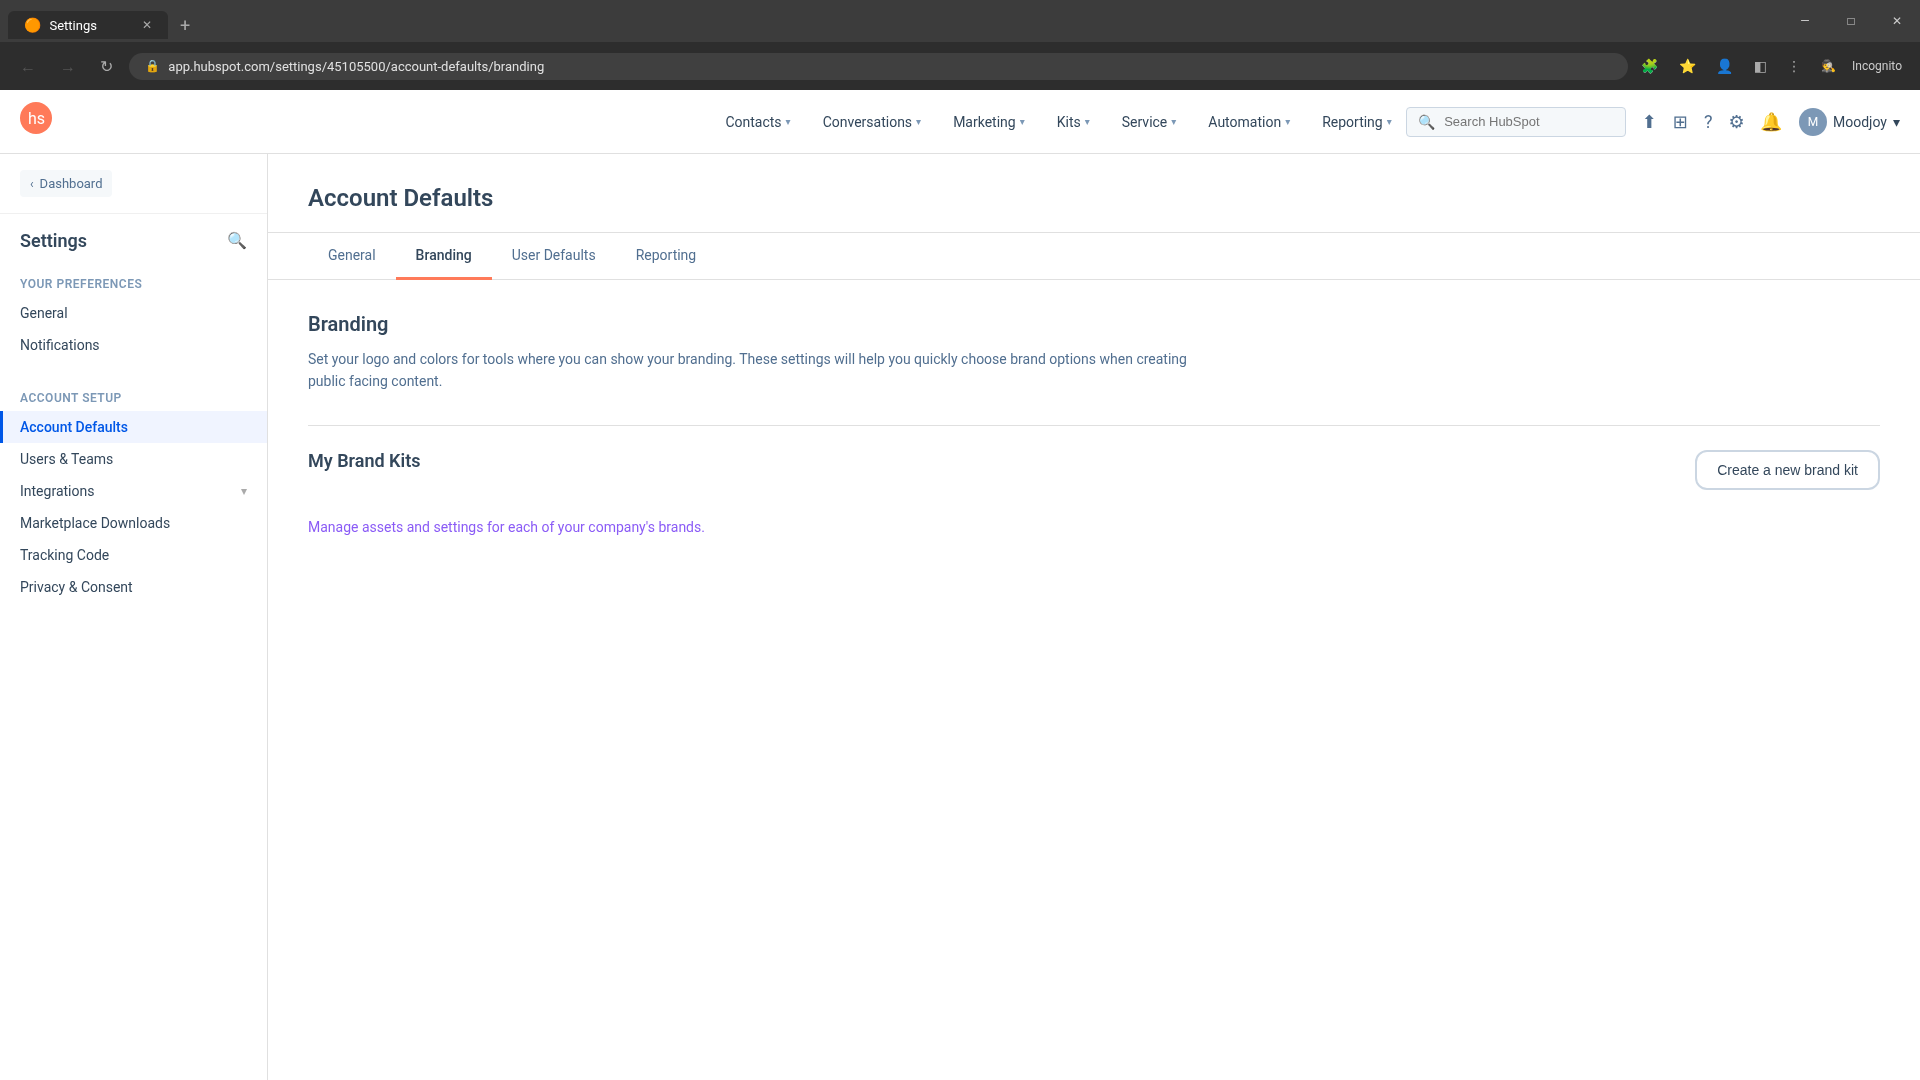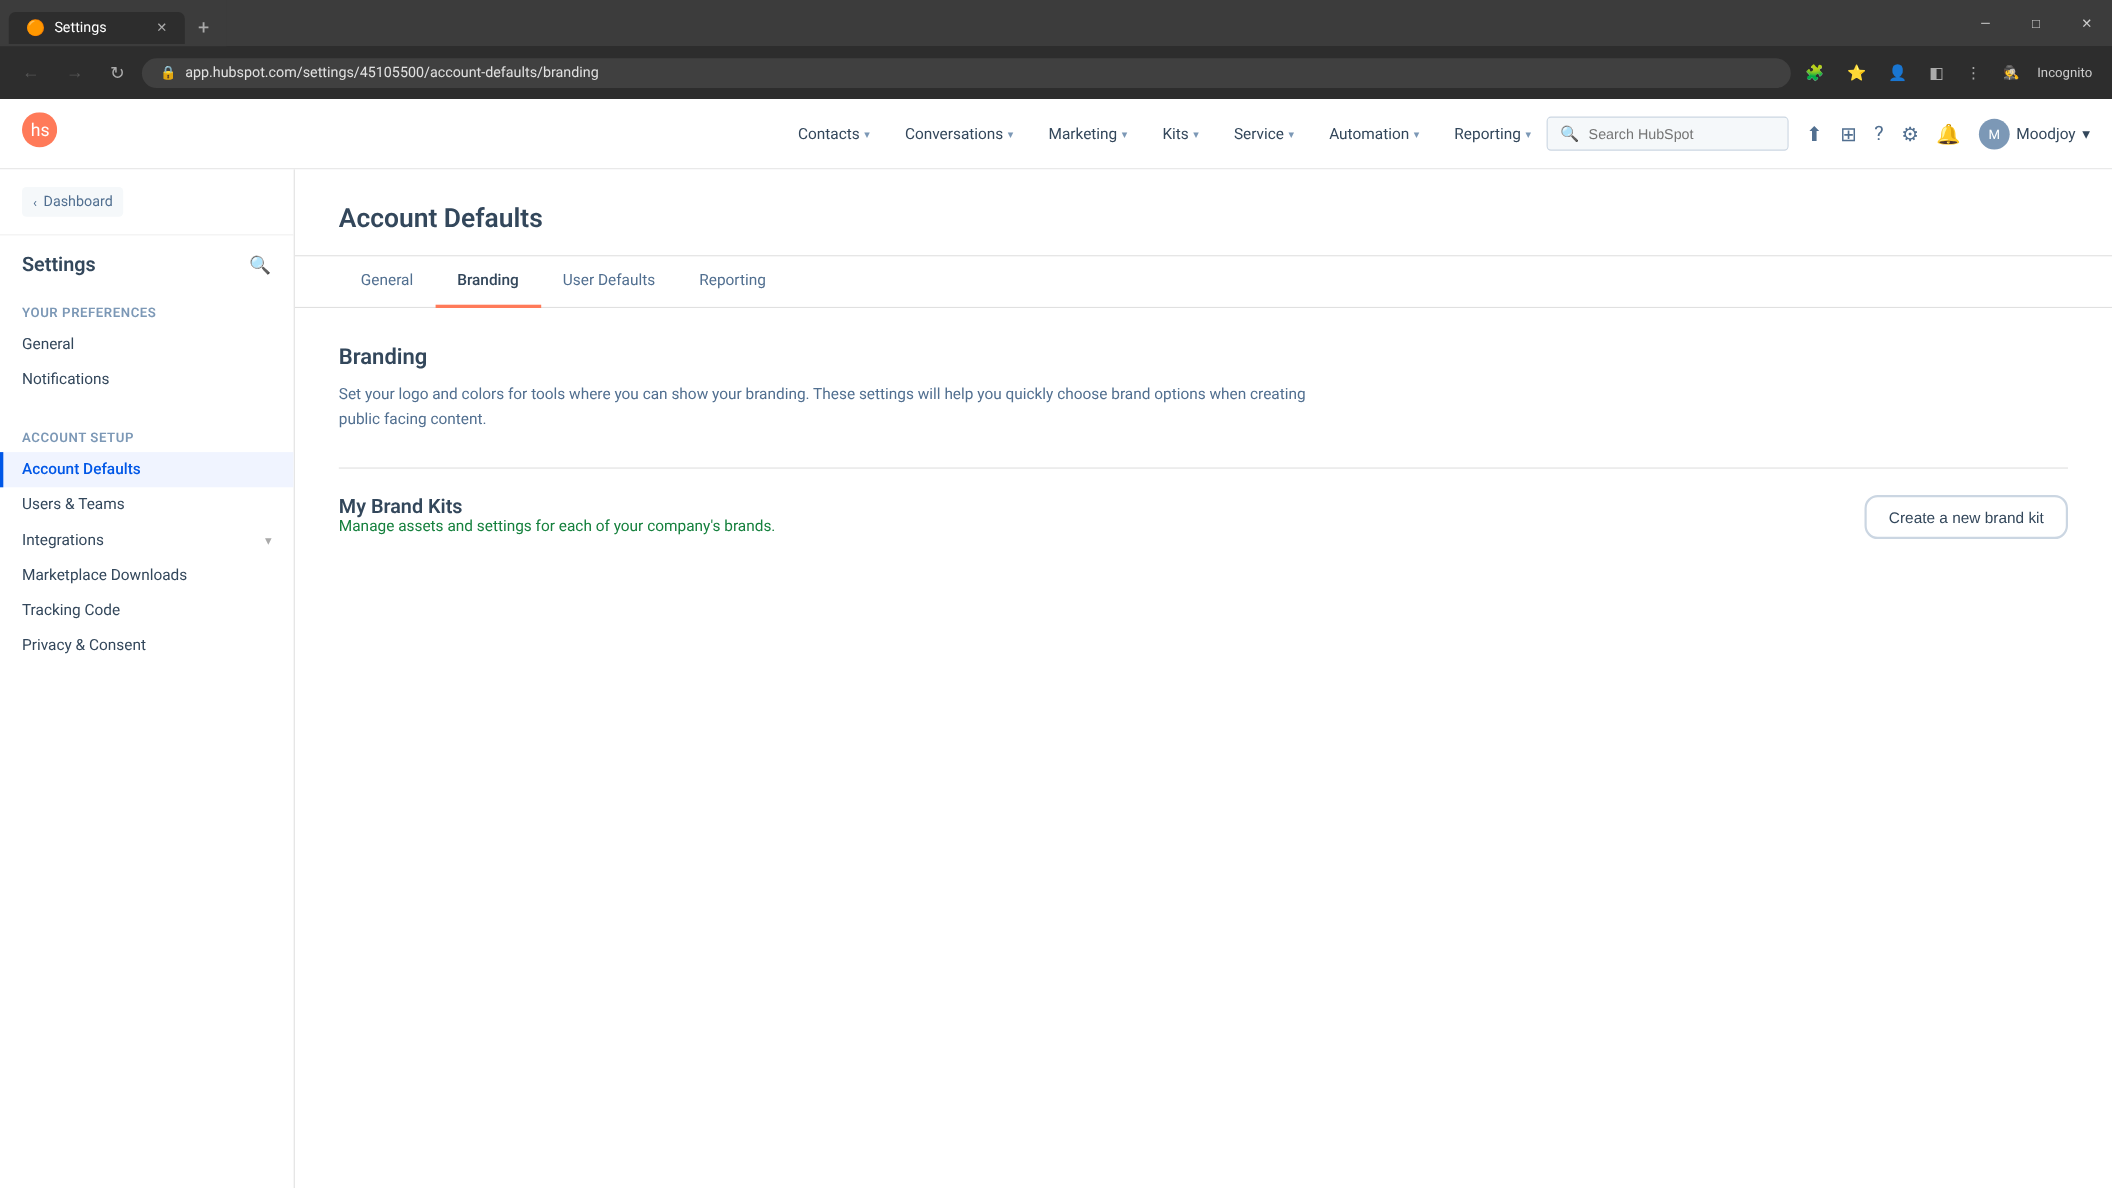--- a/index.html
+++ b/index.html
@@ -66,21 +66,21 @@
     .tab { padding: 14px 20px; font-size: 14px; color: #516f90; cursor: pointer; border-bottom: 3px solid transparent; margin-bottom: -1px; }
     .tab.active { color: #33475b; border-bottom: 3px solid #ff7a59; font-weight: 500; }
 
     .content-area { padding: 32px 40px; }
     .section-title { font-size: 20px; font-weight: 600; color: #33475b; margin-bottom: 12px; }
     .section-desc { font-size: 14px; color: #516f90; line-height: 1.6; max-width: 900px; margin-bottom: 32px; }
 
     .brand-kits-section { }
     .brand-kits-header { display: flex; align-items: flex-start; justify-content: space-between; margin-bottom: 12px; }
     .brand-kits-title { font-size: 18px; font-weight: 600; color: #33475b; }
-    .brand-kits-desc { font-size: 14px; color: #15803d; }
+    .brand-kits-desc { font-size: 14px; color: #8b5cf6; margin-top: 48px; }
 
     .create-brand-kit-btn { padding: 10px 20px; border: 2px solid #cbd6e2; background: #fff; color: #33475b; font-size: 14px; border-radius: 12px; cursor: pointer; white-space: nowrap; display: flex; align-items: center; gap: 8px; }
 
     .divider { border: none; border-top: 1px solid #e0e0e0; margin: 24px 0; }
 
     
     .main-content::-webkit-scrollbar { width: 6px; }
     .main-content::-webkit-scrollbar-track { background: #f5f8fa; }
     .main-content::-webkit-scrollbar-thumb { background: #cbd6e2; border-radius: 3px; }
     .sidebar::-webkit-scrollbar { width: 4px; }

